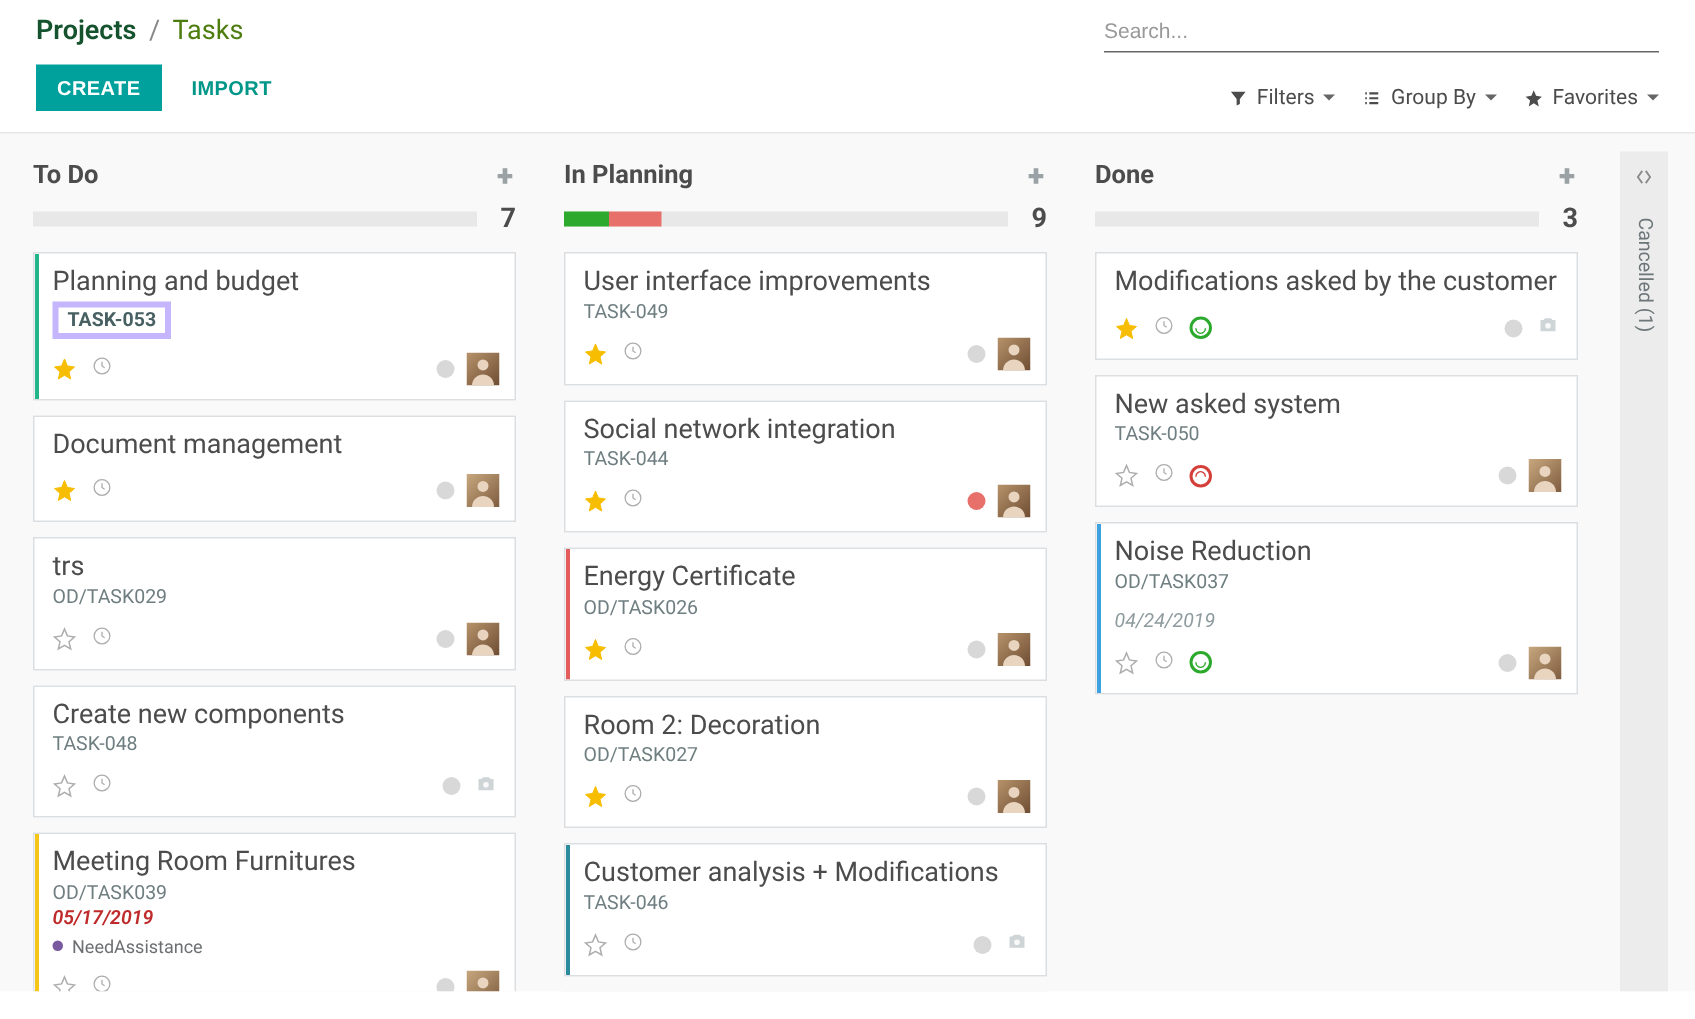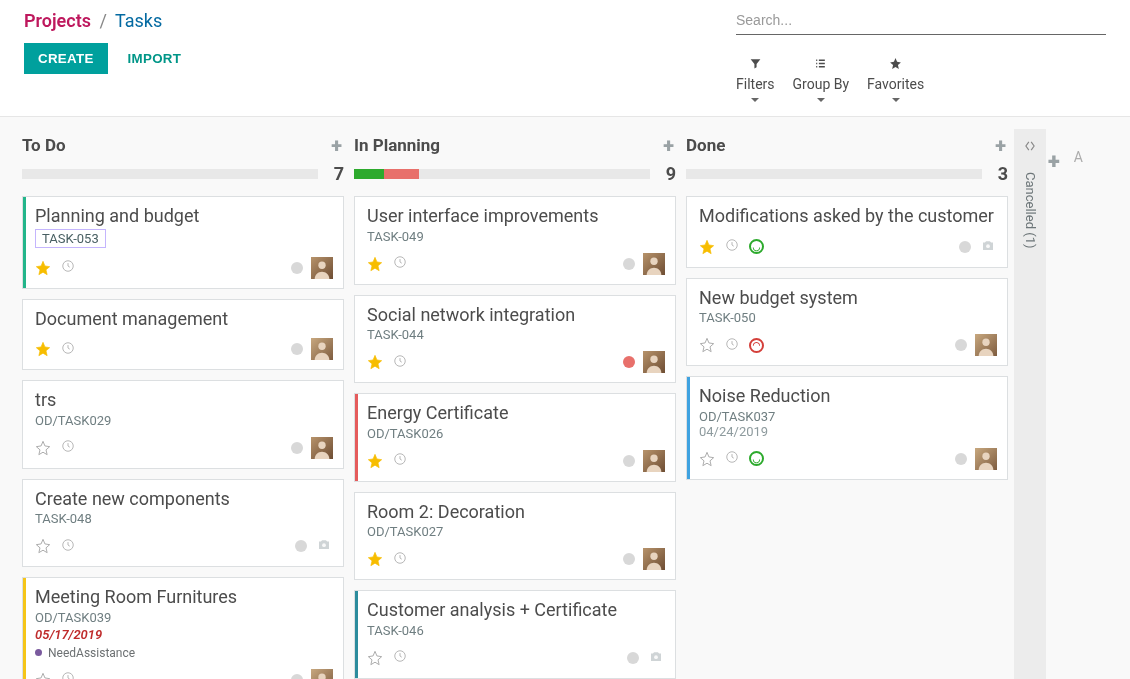--- a/index.html
+++ b/index.html
@@ -1,58 +1,58 @@
 <!DOCTYPE html>
 <html><head>
 <meta charset="utf-8">
 <style>
   * { box-sizing: border-box; }
   html, body { margin:0; padding:0; font-family: -apple-system, BlinkMacSystemFont, "Segoe UI", Roboto, "Helvetica Neue", Arial, sans-serif; font-size:14px; color:#4c4c4c; background:#fff; height:100%; overflow:hidden;}
 
   .topbar { padding: 10px 24px 14px 24px; display:flex; justify-content:space-between; gap:16px;}
   .left-area { display:flex; flex-direction:column; gap:12px;}
   .breadcrumb { font-size:18px; color:#6f7e81; }
-  .breadcrumb .link { color:#be185d; font-weight:600; cursor:pointer;}
+  .breadcrumb .link { color:#14532d; font-weight:600; cursor:pointer;}
   .breadcrumb .sep { color:#888; margin:0 4px;}
-  .breadcrumb .current { color:#0369a1;margin-top:28px;}
+  .breadcrumb .current { color:#4d7c0f;margin-top:28px;}
   .btn-row { display:flex; gap:14px; align-items:center; }
   .btn-create { background:#00a09d; color:#fff; border:none; padding:8px 14px; font-weight:600; letter-spacing:.3px; cursor:pointer;}
   .btn-import { color:#009688; background:none; border:none; font-weight:600; cursor:pointer; letter-spacing:.3px;}
 
-  .right-area { display:flex; flex-direction:column; gap:22px; }
+  .right-area { display:flex; flex-direction:column; gap:22px; align-items:flex-end; }
   .search-wrap { width:370px; border-bottom:1px solid #666; }
   .search-input { width:100%; border:none; outline:none; font-size:14px; padding:2px 0 6px 0; color:#4c4c4c;}
   .search-input::placeholder { color:#999; }
   .control-row { display:flex; gap:18px; align-items:center; color:#4c4c4c;}
-  .ctrl-btn { display:inline-flex; align-items:center; gap:6px; cursor:pointer; user-select:none;flex-direction:column;}
+  .ctrl-btn { display:inline-flex; align-items:center; gap:6px; cursor:pointer; user-select:none;}
   .ctrl-btn svg.icon { width:13px; height:13px; fill:#4c4c4c;}
   .caret {display:inline-block; border-top:4px solid #666; border-left:4px solid transparent;border-right:4px solid transparent;}
 
-  .board-wrap { background:#f9f9f9; border-top:1px solid #e6e6e6; padding:12px 12px 0 18px; display:flex; gap:2px; height:calc(100% - 106px); overflow:hidden;}
+  .board-wrap { background:#f9f9f9; border-top:1px solid #e6e6e6; padding:12px 12px 0 18px; display:flex; gap:24px; height:calc(100% - 106px); overflow:hidden;}
   .column { width:330px; flex:0 0 330px; display:flex; flex-direction:column;}
   .col-header { display:flex; align-items:center; justify-content:space-between; padding:4px 6px 6px 4px;}
   .col-header h3 { margin:0; font-size:17px; font-weight:700; color:#4c4c4c;}
   .plus-icon { color:#9aa2a5; font-size:20px; font-weight:900; cursor:pointer;}
   .meter-row { display:flex; align-items:center; gap:16px; padding:0 4px 12px 4px;}
   .bar { flex:1; height:10px; background:#e8e8e8; position:relative;}
   .bar .seg { position:absolute; top:0; bottom:0;}
   .count { font-size:18px; font-weight:700; color:#4c4c4c;}
   .cards { flex:1; overflow:hidden; padding:0 4px;} 
 
   .card { background:#fff; border:1px solid #dcdfe1; margin-bottom:10px; padding:8px 10px 8px 12px; position:relative; }
   .card.stripe-green { box-shadow: inset 3px 0 0 #23b58a; }
   .card.stripe-red { box-shadow: inset 3px 0 0 #e55c5c; }
   .card.stripe-yellow { box-shadow: inset 3px 0 0 #f5c518; }
   .card.stripe-teal { box-shadow: inset 3px 0 0 #2c8c9d; }
   .card.stripe-blue { box-shadow: inset 3px 0 0 #3fa2e0; }
   .title { color:#4c4c4c; font-size:18px; line-height:1.2;}
   .ref { color:#6f7e81; font-size:13px; margin-top:2px;}
-  .ref.boxed { display:inline-block; border:1px solid #c4b5fd; padding:1px 6px; color:#496063;}
+  .ref.boxed { display:inline-block; border:4px solid #c4b5fd; padding:1px 6px; color:#496063;font-weight:bold;}
   .date-red { color:#bf2b2b; font-size:13px; font-style:italic; font-weight:600; margin-top:2px;}
-  .date-gray { color:#8e9b9e; font-size:13px; margin-top:0;}
+  .date-gray { color:#8e9b9e; font-size:13px; font-style:italic; margin-top:11px;}
   .tag-row { margin-top:4px; display:flex; gap:6px; align-items:center;}
   .tag-dot { width:7px; height:7px; border-radius:50%;}
   .tag-text { font-size:12px; color:#6c7072;}
   .card-footer { display:flex; align-items:center; justify-content:space-between; margin-top:8px; min-height:24px;}
   .foot-left { display:flex; gap:10px; align-items:center;}
   .foot-right { display:flex; gap:8px; align-items:center;}
   .star { cursor:pointer; display:inline-flex;}
   .star svg { width:16px;height:16px;}
   .star.filled svg {fill:#f7bd00; stroke:#f7bd00;}
   .star.empty svg {fill:none; stroke:#adadad; stroke-width:1.5;}
@@ -390,21 +390,21 @@
               <span class="dot gray"></span>
               <span class="avatar"><svg viewBox="0 0 24 24" width="22" height="22">
                   <rect width="24" height="24" fill="url(#grad-a1)"></rect>
                   <circle cx="12" cy="9" r="4" fill="#e8d4bf"></circle>
                   <path d="M4 24c0-5 4-8 8-8s8 3 8 8" fill="#e8d4bf"></path>
                 </svg></span>
             </div>
           </div>
         </div>
         <div class="card stripe-teal">
-          <div class="title">Customer analysis + Certificate</div>
+          <div class="title">Customer analysis + Modifications</div>
           <div class="ref">TASK-046</div>
           <div class="card-footer">
             <div class="foot-left">
               <span class="star empty">
                 <svg>
                   <use href="#sym-star"></use>
                 </svg>
               </span>
               <span class="clock-icon"><svg>
                   <use href="#sym-clock"></use>
@@ -450,21 +450,21 @@
             </div>
             <div class="foot-right">
               <span class="dot gray"></span>
               <span class="camera-icon"><svg>
                   <use href="#sym-camera"></use>
                 </svg></span>
             </div>
           </div>
         </div>
         <div class="card ">
-          <div class="title">New budget system</div>
+          <div class="title">New asked system</div>
           <div class="ref">TASK-050</div>
           <div class="card-footer">
             <div class="foot-left">
               <span class="star empty">
                 <svg>
                   <use href="#sym-star"></use>
                 </svg>
               </span>
               <span class="clock-icon"><svg>
                   <use href="#sym-clock"></use>

